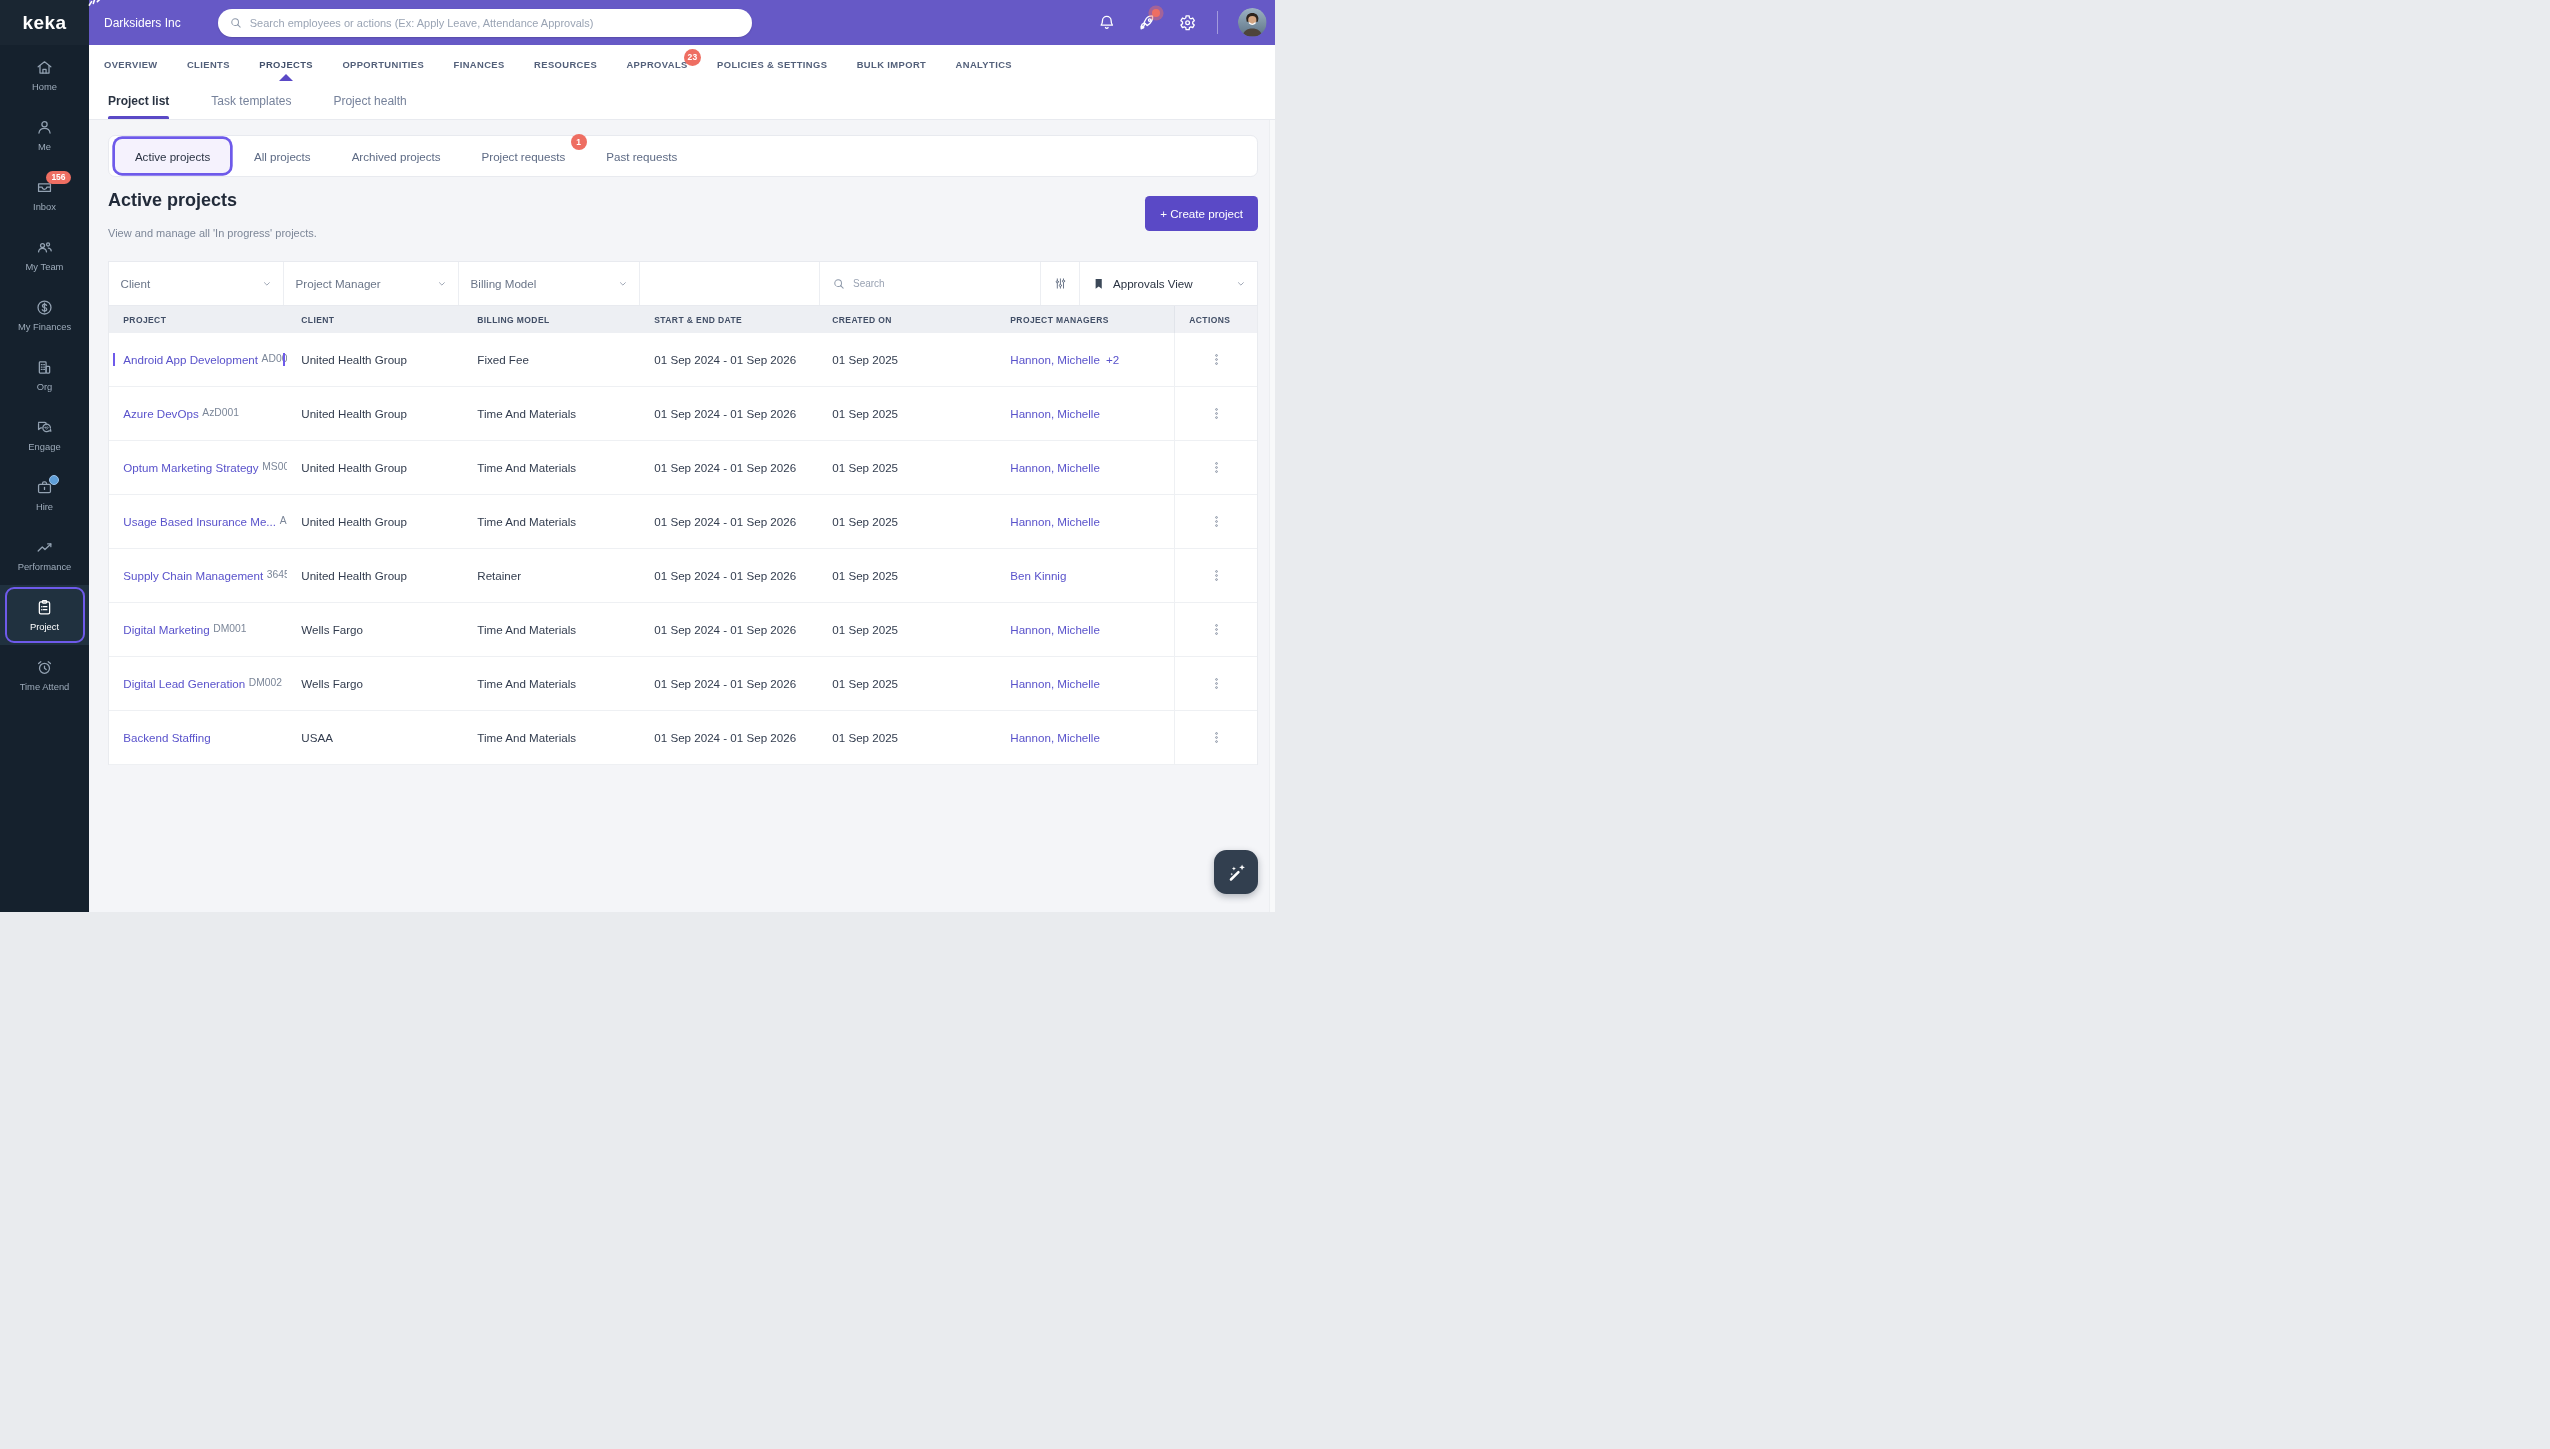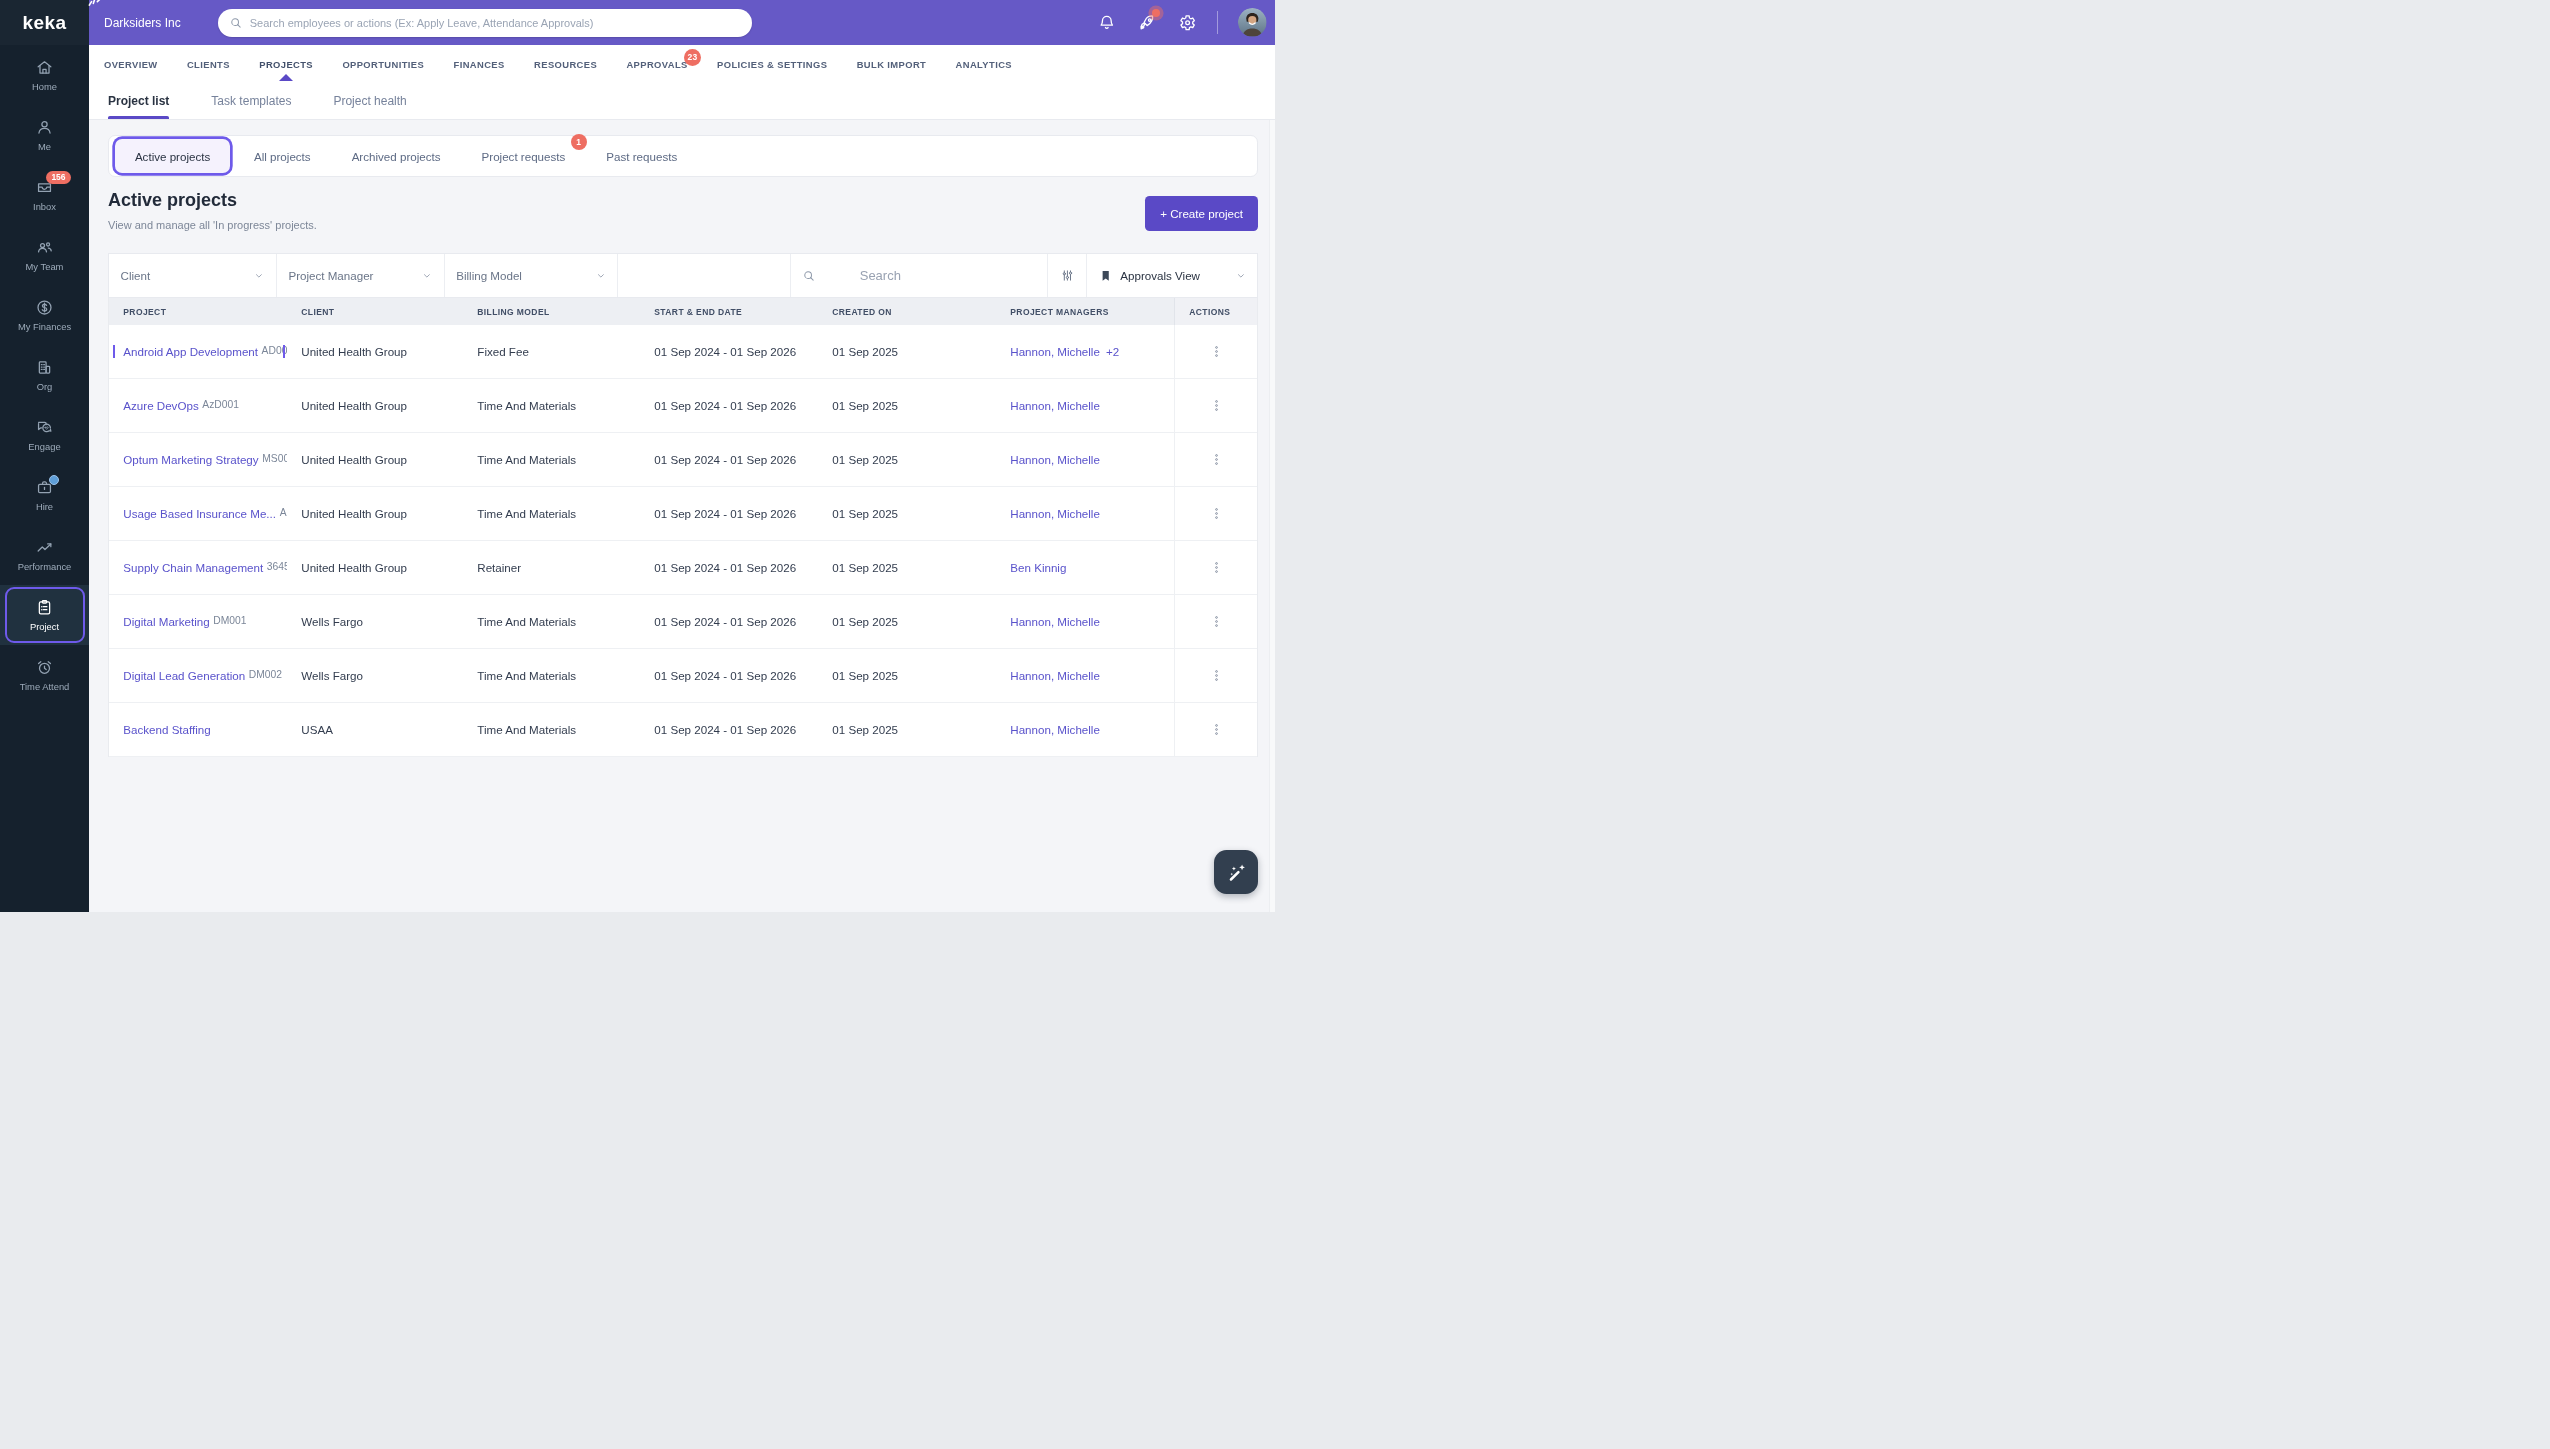--- a/index.html
+++ b/index.html
@@ -52,31 +52,31 @@
   
   .content { position:absolute; left:89px; top:120px; right:0; bottom:0; padding:15px 17px 0 19px; background:#f4f5f8; }
 
   .view-tabs { position:relative; background:#fff; border:0.9px solid #e8eaef; border-radius:7.1px; height:42px; display:flex; align-items:center; padding:0 3.6px; gap:1.8px; margin-bottom:13.4px; }
   .pill { position:relative; font-size:11.6px; color:#5d6a84; padding:10.7px 19.6px; cursor:pointer; border-radius:7.1px; white-space:nowrap; }
   .pill.active { background:#f5f2fd; color:#2a3342; box-shadow:0 0 0 2.7px #6e5aea; margin:0 2.7px; }
   .pill-badge { position:absolute; top:-4.5px; right:-1.8px; width:16px; height:16px; border-radius:50%; background:#ee6e62; color:#fff; font-size:8.5px; font-weight:700; display:flex; align-items:center; justify-content:center; }
 
   .page-head { display:flex; justify-content:space-between; align-items:flex-start; margin-bottom:22px; }
   .page-title { font-size:18px; font-weight:700; color:#222b3a; }
-  .page-sub { font-size:11px; color:#7d8798; margin-top:8px; }
+  .page-sub { font-size:11px; color:#7d8798; margin-top:16px; }
   .create-btn { background:#5a49c6; color:#fff; border:none; border-radius:4.5px; font-size:11.6px; font-family:inherit; padding:0 15px; height:35px; margin-top:6px; cursor:pointer; }
 
   .filter-bar { background:#fff; border:0.9px solid #e8eaef; height:45px; display:flex; align-items:stretch; }
   .f-cell { display:flex; align-items:center; padding:0 11.6px; border-right:0.9px solid #eceef2; font-size:11.6px; color:#6a7588; cursor:pointer; }
   .f-cell .f-lbl { flex:1; }
   .f-cell.dd { width:175px; }
   .f-cell.dd2 { width:175px; } .f-cell.dd3 { width:181px; }
   .f-cell.f-empty { width:180px; cursor:default; }
   .f-cell.f-search { flex:1; gap:8px; cursor:text; }
-  .f-cell.f-search input { border:none; outline:none; flex:1; font-size:13px; font-family:inherit; color:#44506b;margin-left:36px; }
+  .f-cell.f-search input { border:none; outline:none; flex:1; font-size:10px; font-family:inherit; color:#44506b; }
   .f-cell.f-search input::placeholder { color:#99a2b2; }
   .f-cell.f-sliders { width:39px; justify-content:center; }
   .f-cell.f-view { width:177px; gap:8px; border-right:none; color:#2a3342; }
   .chev { width:9.8px; height:9.8px; color:#8a94a6; flex:none; }
   .f-sliders svg { width:15px; height:15px; color:#6a7588; }
   .bm { width:13.4px; height:13.4px; color:#3c4858; flex:none; }
 
   
   .table { background:#fff; border-left:0.9px solid #e9ebef; border-right:0.9px solid #e9ebef; }
   .thead, .trow { display:grid; grid-template-columns:178px 176px 177px 178px 178px 1fr 83px; }

